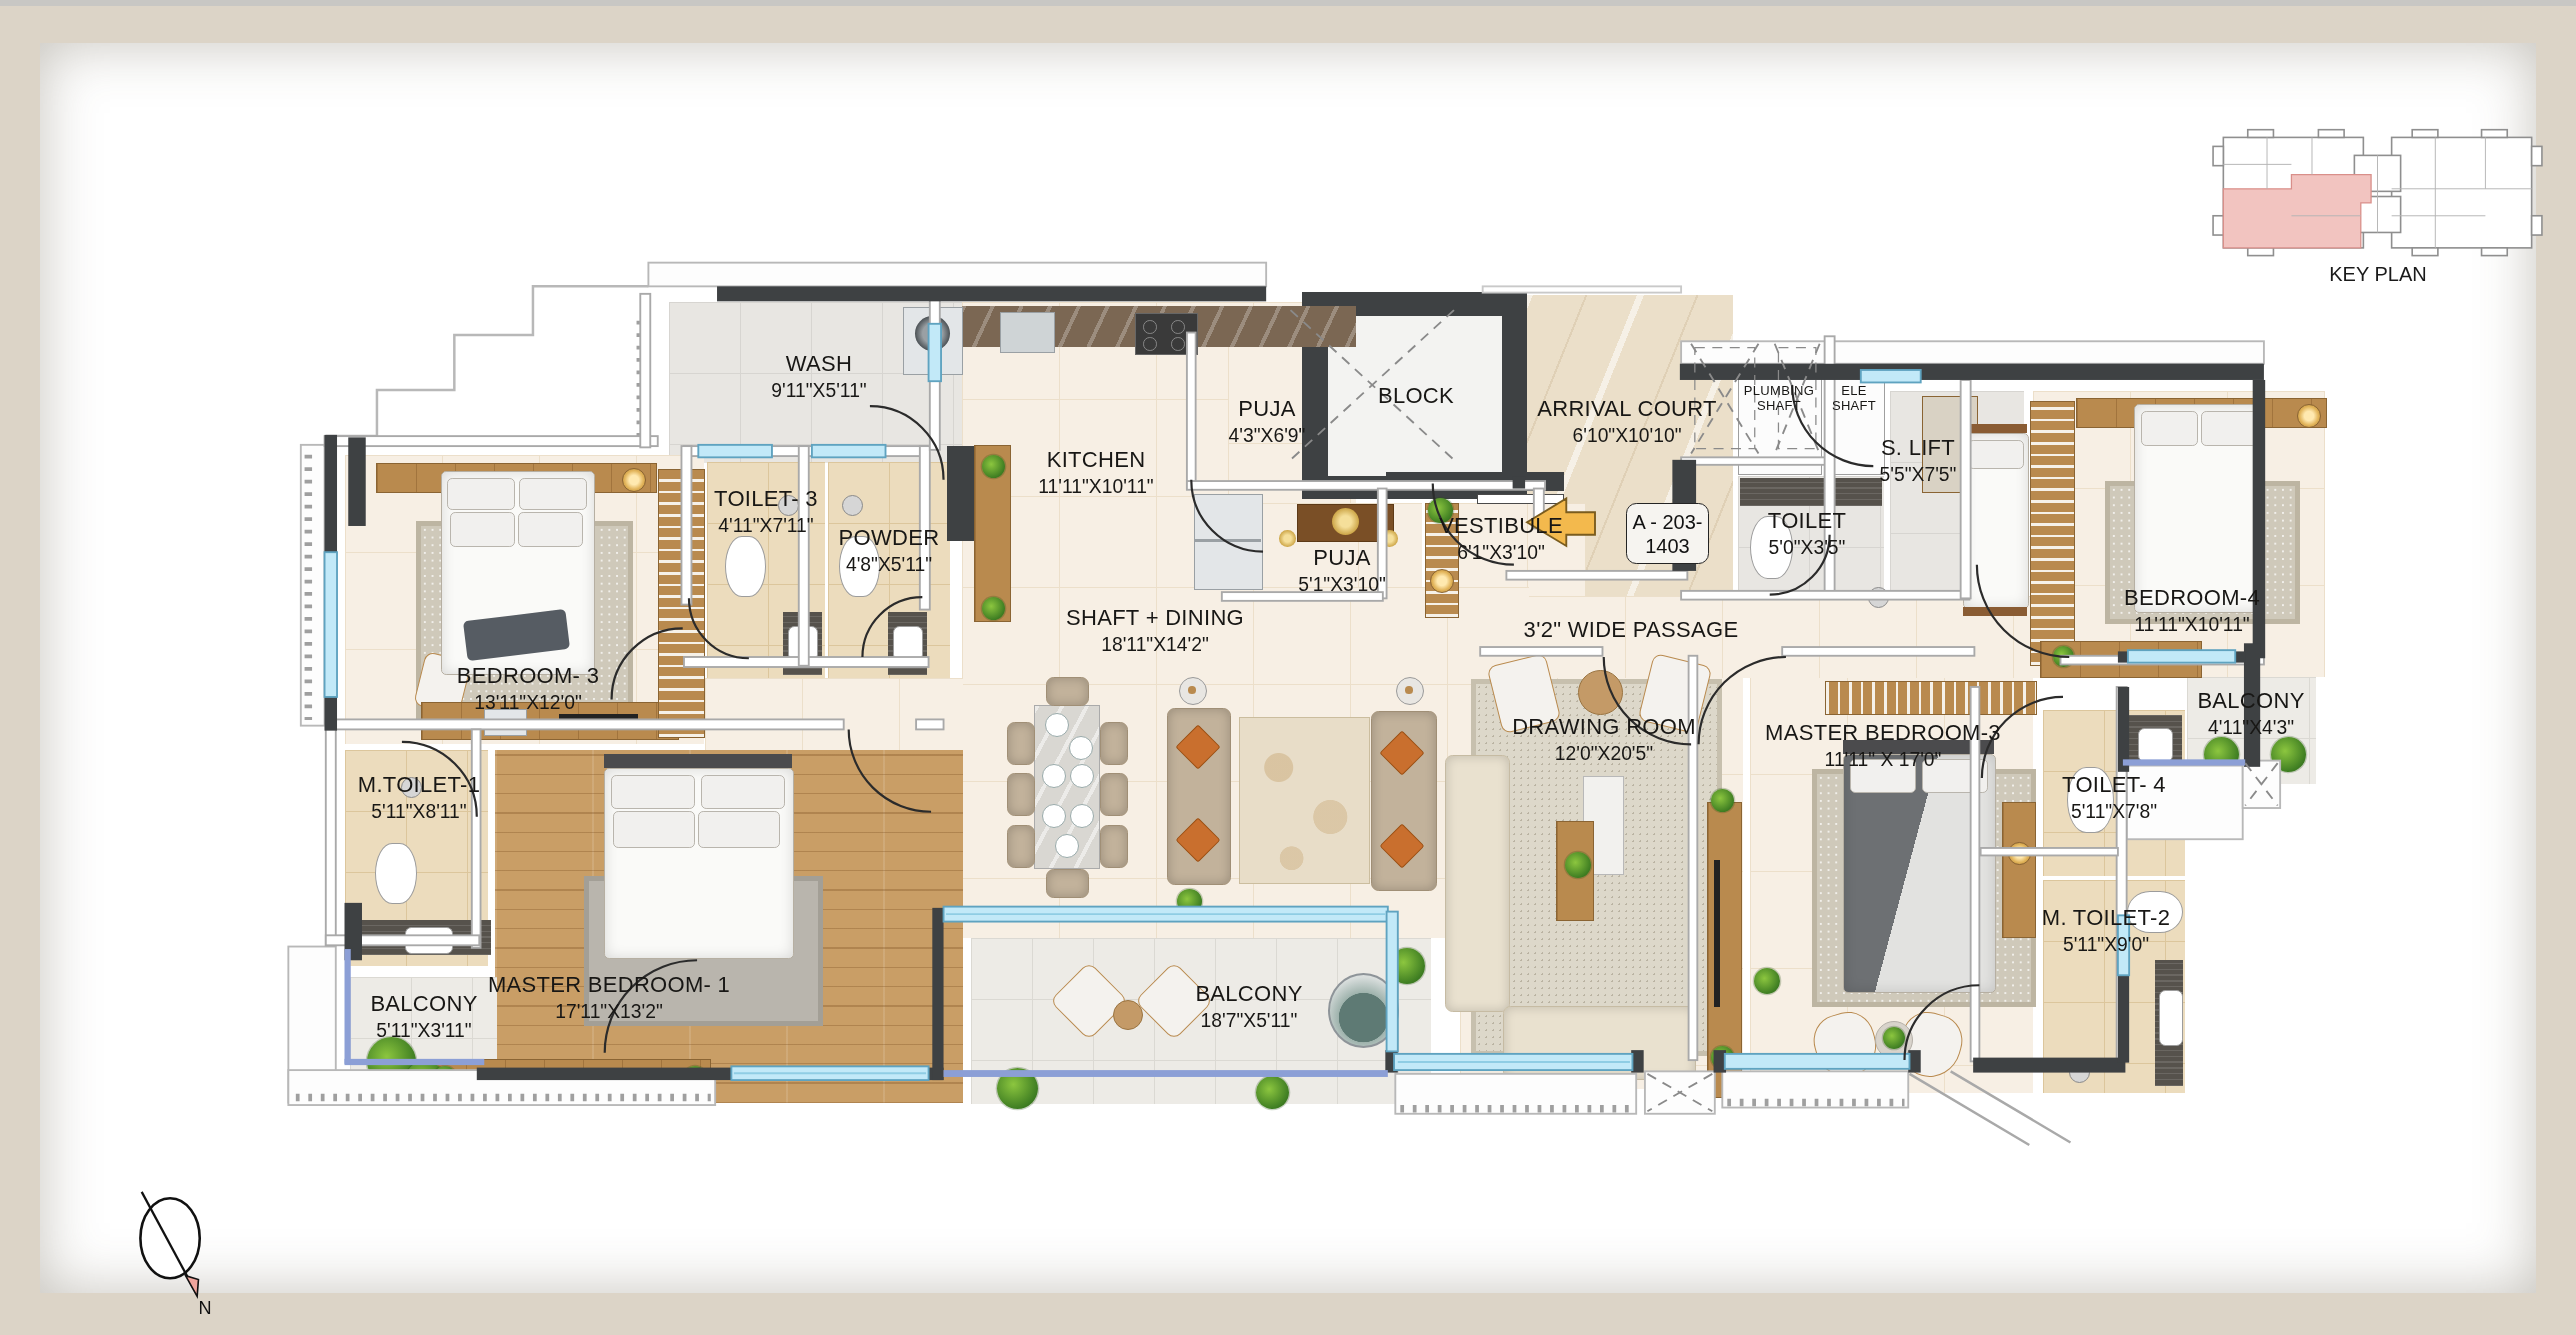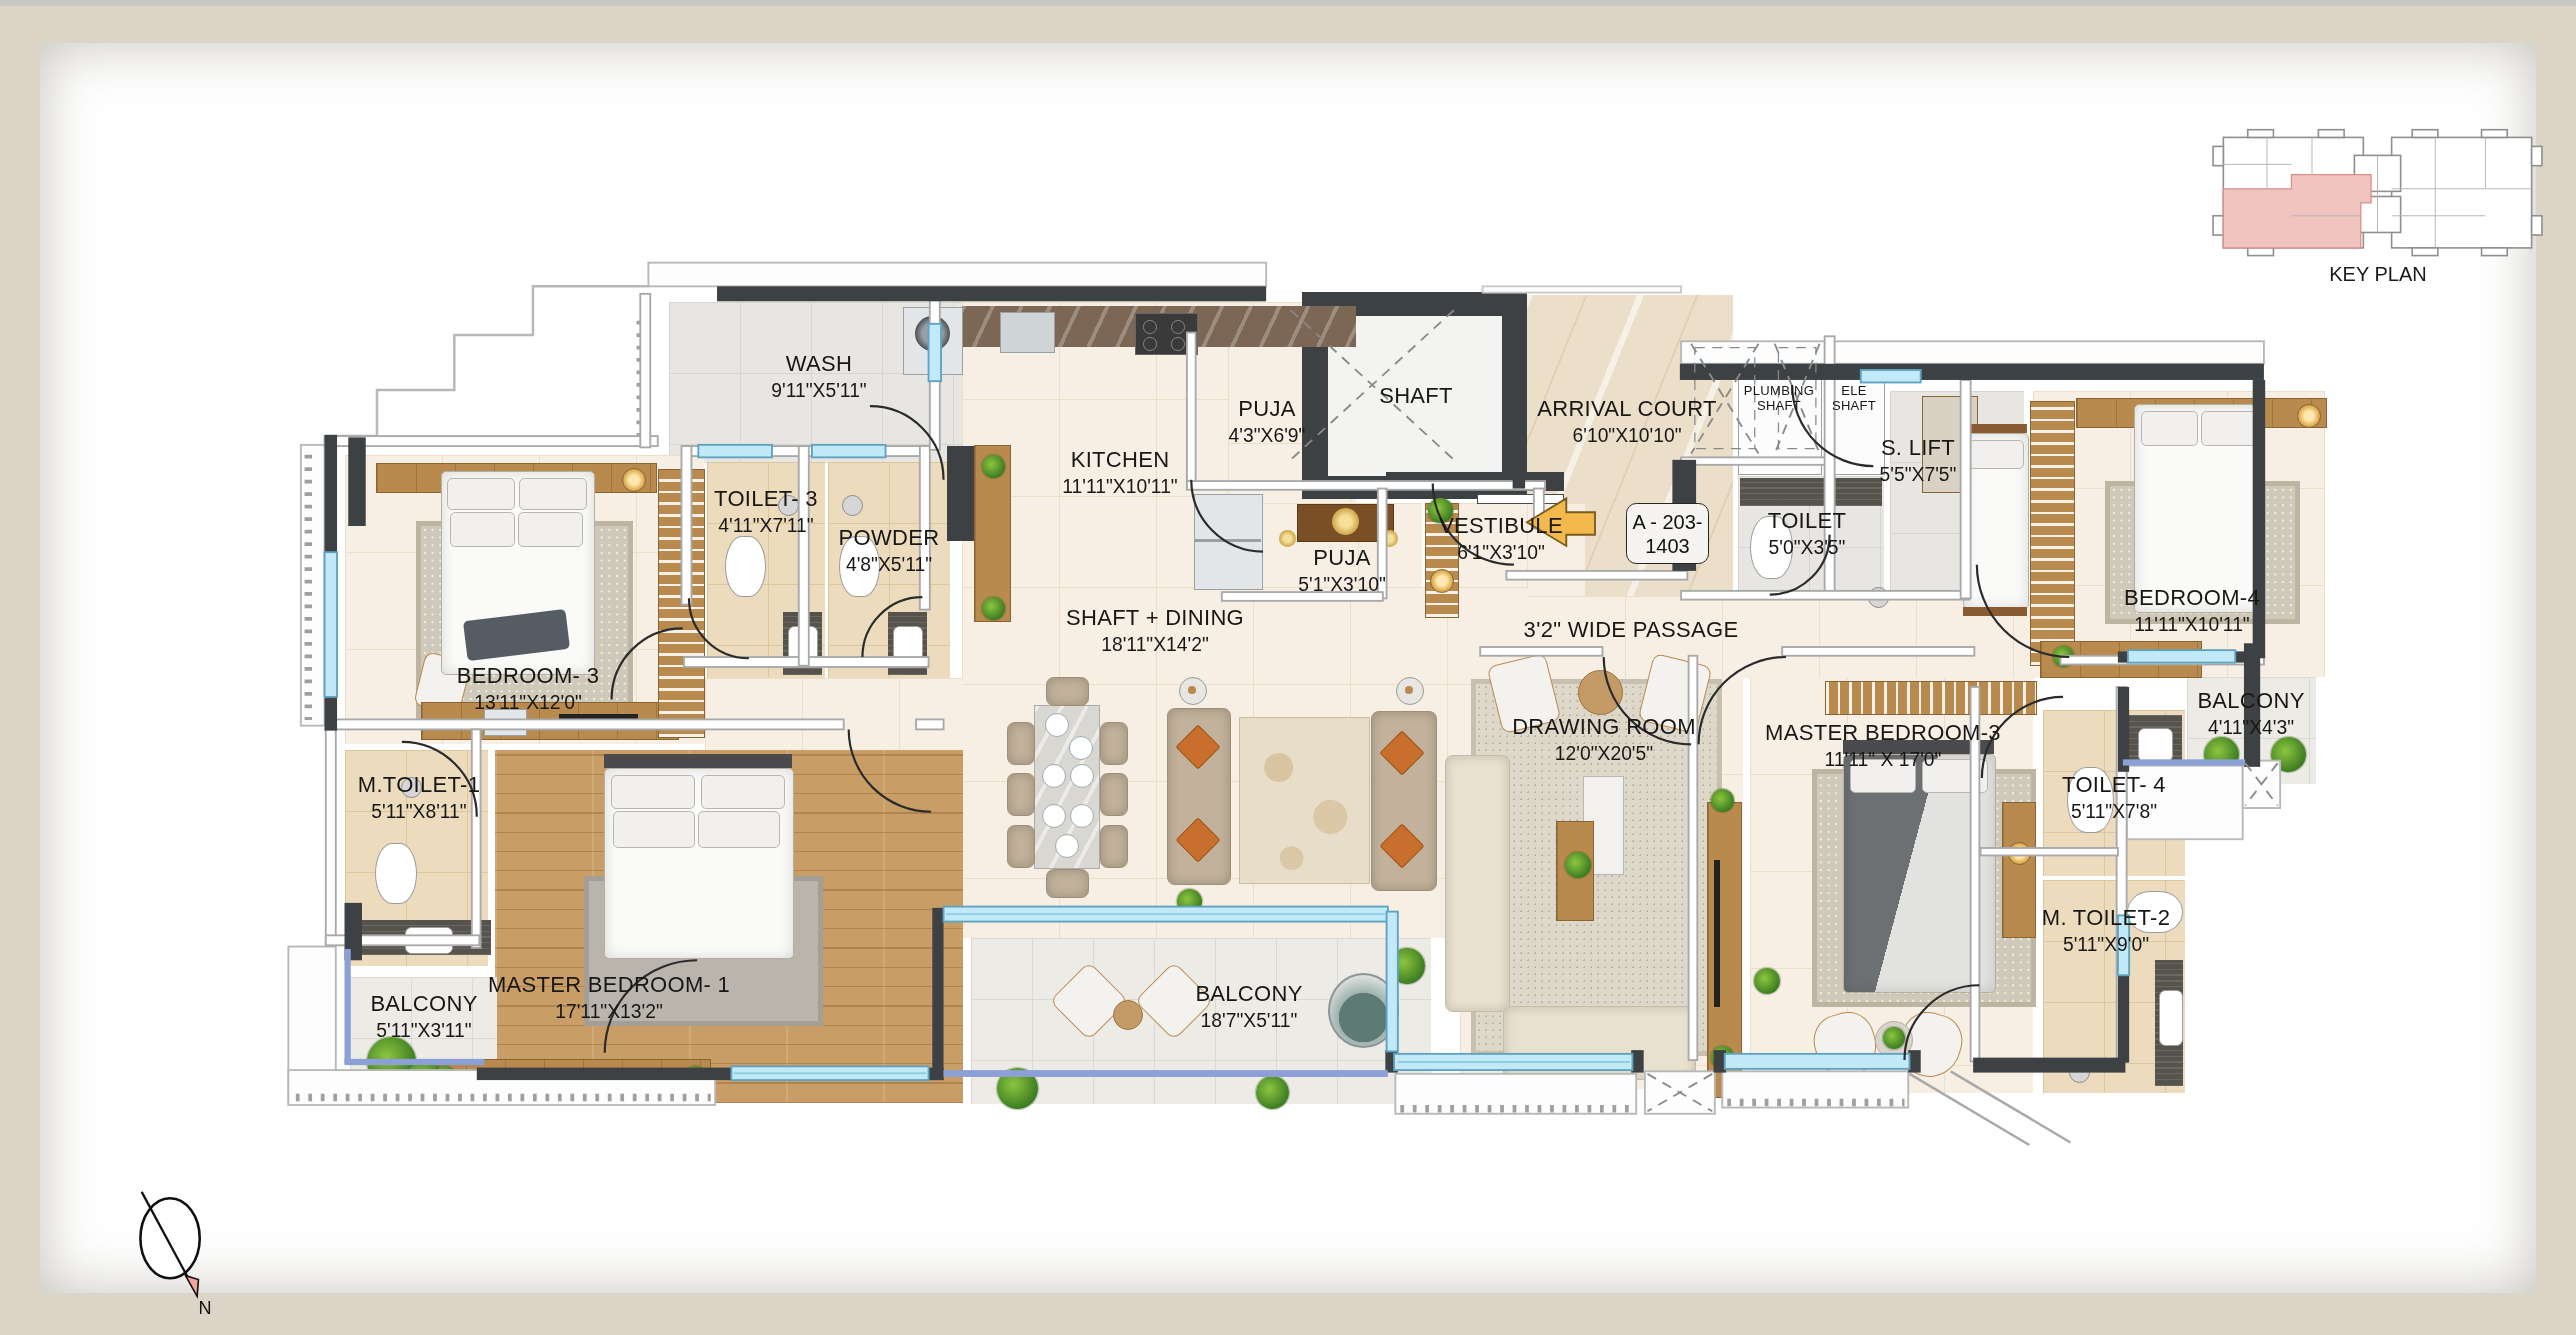--- a/index.html
+++ b/index.html
@@ -404,30 +404,30 @@
         <div class="dm">9'11"X5'11"</div>
       </div>
   <div class="lbl" style="left:726px;top:443px">
         <div class="nm">TOILET- 3</div>
         <div class="dm">4'11"X7'11"</div>
       </div>
   <div class="lbl" style="left:849px;top:482px">
         <div class="nm">POWDER</div>
         <div class="dm">4'8"X5'11"</div>
       </div>
-  <div class="lbl" style="left:1080px;top:404px">
+  <div class="lbl" style="left:1056px;top:404px">
         <div class="nm">KITCHEN</div>
         <div class="dm">11'11"X10'11"</div>
       </div>
   <div class="lbl" style="left:1227px;top:353px">
         <div class="nm">PUJA</div>
         <div class="dm">4'3"X6'9"</div>
       </div>
   <div class="lbl" style="left:1376px;top:340px">
-        <div class="nm">SHAFT</div>
+        <div class="nm">BLOCK</div>
       </div>
   <div class="lbl" style="left:1587px;top:353px">
         <div class="nm">ARRIVAL COURT</div>
         <div class="dm">6'10"X10'10"</div>
       </div>
   <div class="lbl small wrap" style="left:1739px;top:340px;width:82px">
         <div class="nm">PLUMBING SHAFT</div>
       </div>
   <div class="lbl small wrap" style="left:1814px;top:340px;width:52px">
         <div class="nm">ELE SHAFT</div>

